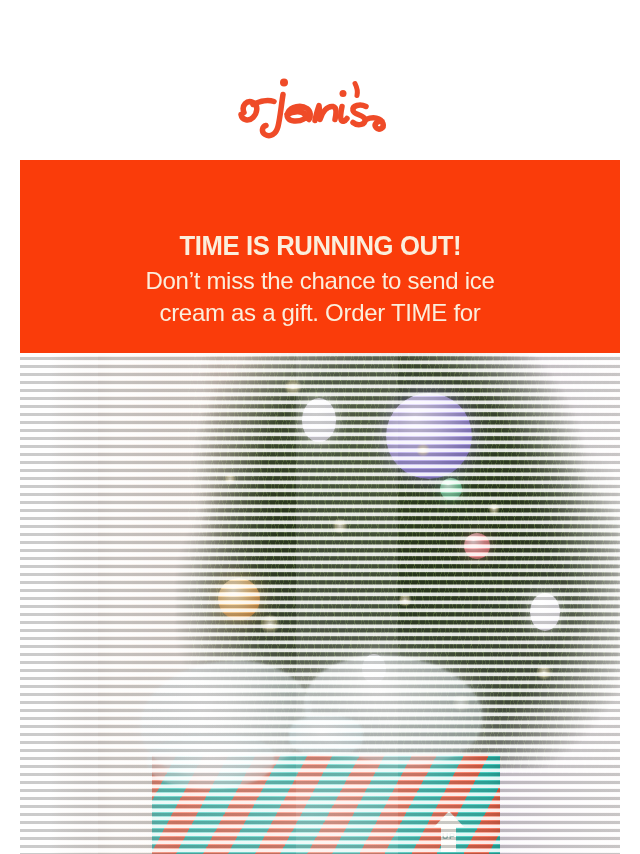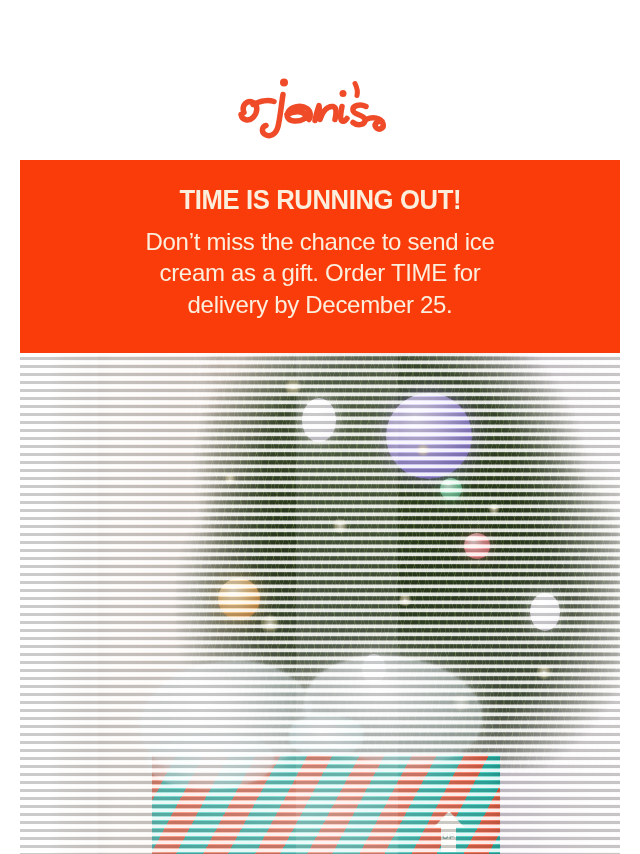--- a/index.html
+++ b/index.html
@@ -48,21 +48,21 @@
     width: 170px;
     height: 76px;
   }
 
   
   .promo-band {
     position: absolute;
     left: 20px;
     top: 160px;
     width: 600px;
-    height: 193px;
+    height: 241px;
     background: #fa3c0a;
     box-sizing: border-box;
     display: flex;
     flex-direction: column;
     align-items: center;
     justify-content: center;
     padding: 0 40px;
   }
   .promo-headline {
     color: #fbeedc;
@@ -75,21 +75,21 @@
     margin: 0 0 4px 0;
     transform: scaleX(0.95);
   }
   .promo-body {
     color: #fbeedc;
     font-family: "Liberation Sans", sans-serif;
     font-weight: normal;
     font-size: 24px;
     line-height: 1.32;
     text-align: center;
-    margin: 6px;
+    margin: 0;
     letter-spacing: -0.3px;
     max-width: 470px;
   }
 
   
   .hero {
     position: absolute;
     left: 20px;
     top: 353px;
     width: 600px;
@@ -364,21 +364,20 @@
         <path d="M240 38 C244 46 246 54 244 62" stroke="#ef4b28" stroke-width="10" stroke-linecap="round" fill="none"></path>
       </svg>
     </a>
   </div>
 
   <div class="promo-band">
     <div class="promo-headline">TIME IS RUNNING OUT!</div>
     <div class="promo-body">
       <span>Don’t miss the chance to send ice</span><br>
       <span>cream as a gift. Order TIME for</span><br>
-      <span>delivery by December 25.</span>
     </div>
   </div>
 
   <div class="hero">
     <div class="hero-layer bg-base"></div>
     <div class="tree"></div>
     <div class="needles"></div>
 
     <div class="orb orb-purple-big"></div>
     <div class="orb orb-white-a"></div>

